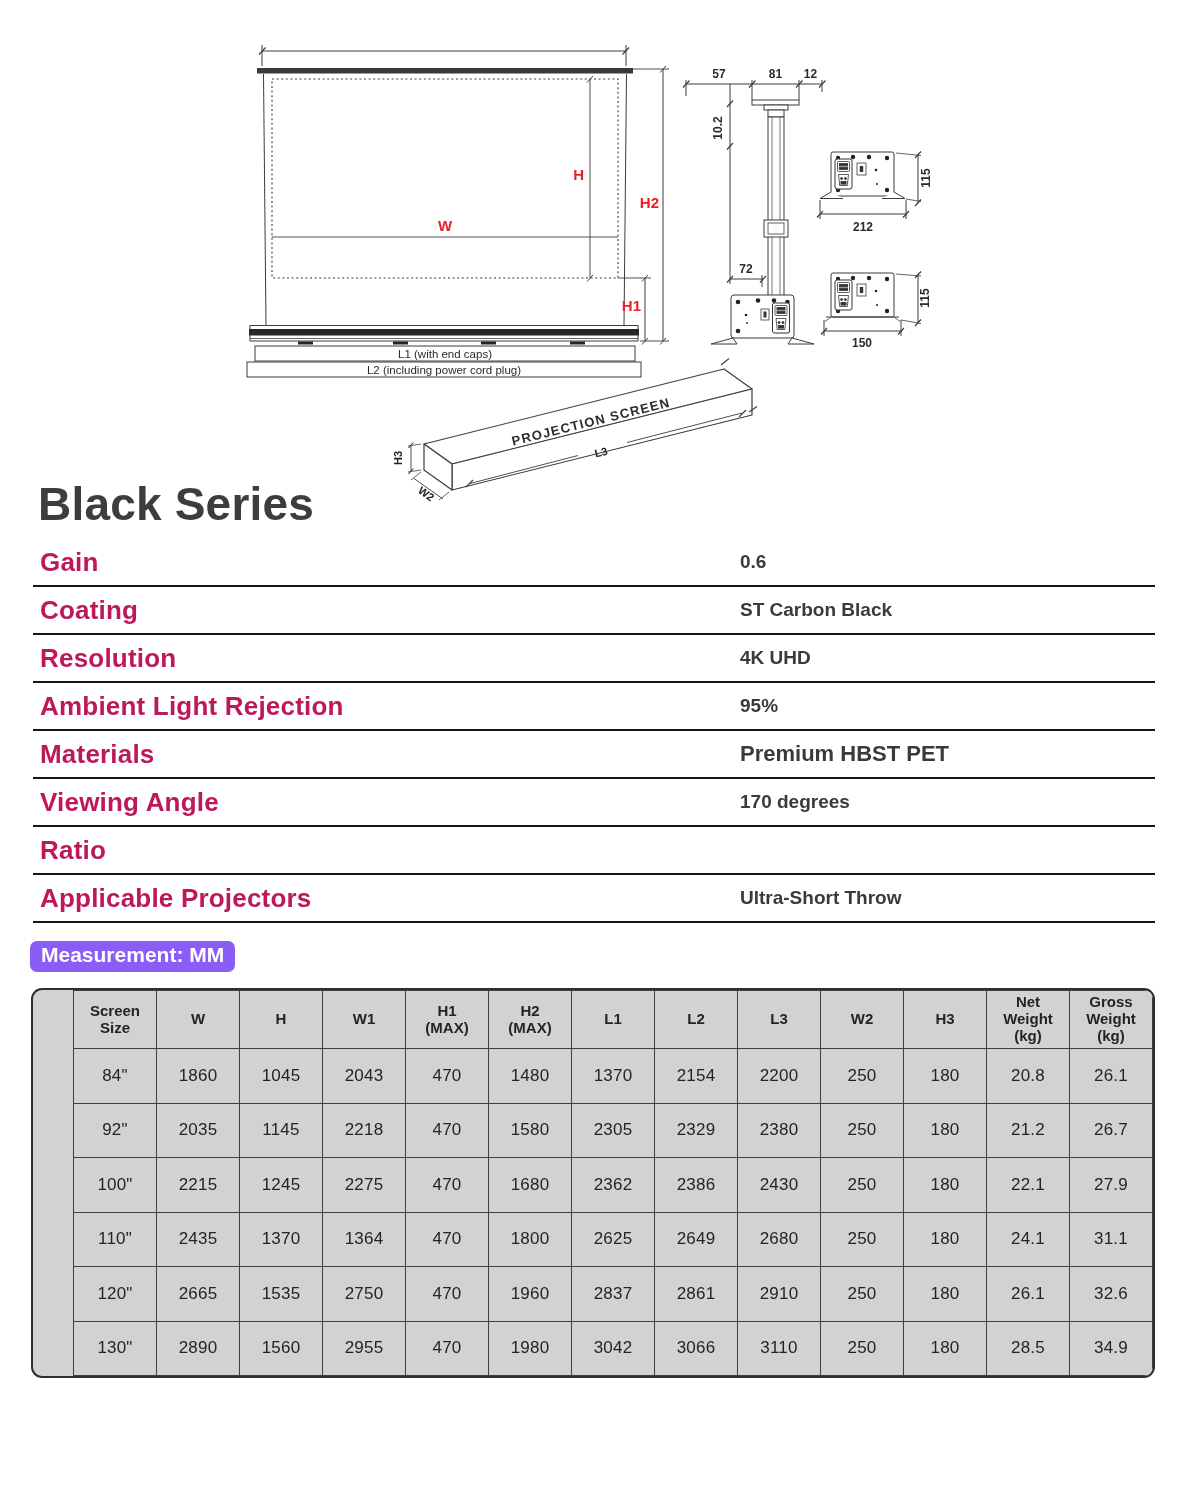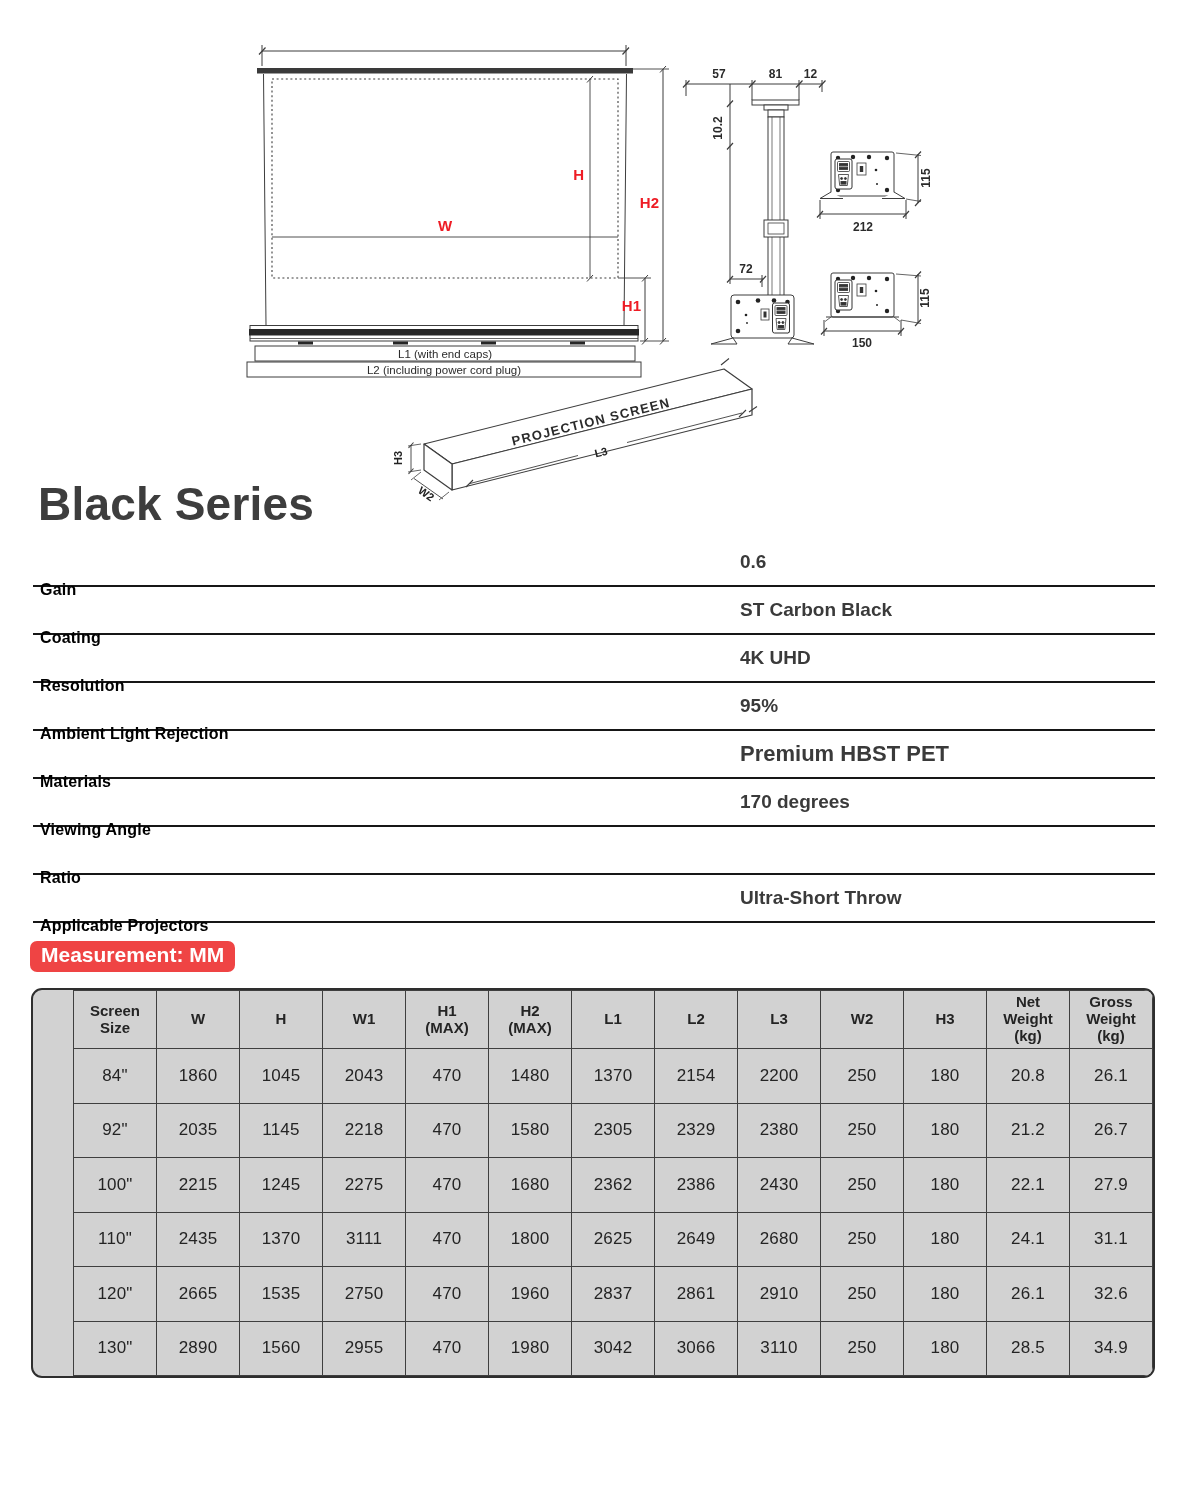--- a/index.html
+++ b/index.html
@@ -16,30 +16,30 @@
   .box-title { fill:#2b2b2b; font-size:13px; font-weight:bold; letter-spacing:1.2px; }
 
   .title {
     position:absolute; left:38px; top:479px; font-size:46px; font-weight:bold;
     color:#3d3d3d; line-height:1.1; letter-spacing:0.2px;
   }
   .specs { position:absolute; left:33px; top:539px; width:1122px; }
   .spec-row { position:relative; height:48px; border-bottom:2.5px solid #161616; }
   .spec-label {
     position:absolute; left:7px; top:50%; transform:translateY(-50%);
-    font-size:16px; font-weight:bold; color:#000000; letter-spacing:0.2px; white-space:nowrap;margin-top:28px;
+    font-size:26px; font-weight:bold; color:#be185d; letter-spacing:0.2px; white-space:nowrap;
   }
   .spec-value {
     position:absolute; left:707px; top:50%; transform:translateY(-50%);
     font-size:19px; font-weight:bold; color:#3a3a3a; white-space:nowrap;
   }
   .spec-value.small { font-size:22px; letter-spacing:0; }
 
   .badge {
-    position:absolute; left:30px; top:941px; background:#ef4444; color:#fff;
+    position:absolute; left:30px; top:941px; background:#8b5cf6; color:#fff;
     font-size:21px; font-weight:bold; padding:2px 11px 5px; border-radius:7px;
   }
 
   .table-wrap {
     position:absolute; left:31px; top:988px; width:1124px;
     border:2.5px solid #2e2e2e; border-radius:11px; overflow:hidden; background:#d2d2d2;padding-left:40px;
   }
   .dim-table { width:100%; border-collapse:collapse; table-layout:fixed; }
   .dim-table th, .dim-table td {
     border:1.5px solid #3f3f3f; background:#d2d2d2; text-align:center;
@@ -325,21 +325,21 @@
             <td>2430</td>
             <td>250</td>
             <td>180</td>
             <td>22.1</td>
             <td>27.9</td>
           </tr>
           <tr>
             <td>110"</td>
             <td>2435</td>
             <td>1370</td>
-            <td>3111</td>
+            <td>1364</td>
             <td>470</td>
             <td>1800</td>
             <td>2625</td>
             <td>2649</td>
             <td>2680</td>
             <td>250</td>
             <td>180</td>
             <td>24.1</td>
             <td>31.1</td>
           </tr>

